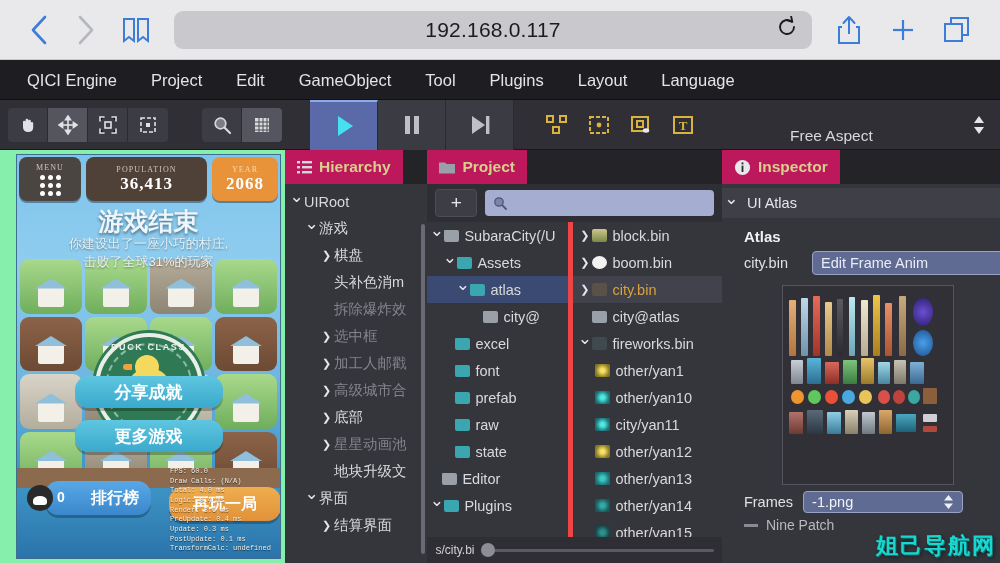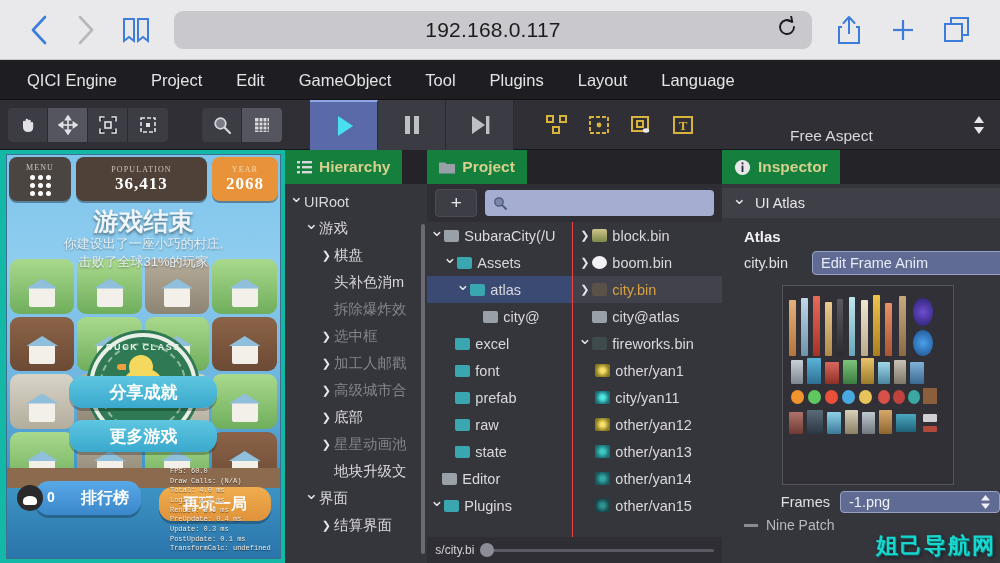--- a/index.html
+++ b/index.html
@@ -75,21 +75,21 @@
     gap: 10px; padding-right: 14px; width: 250px; justify-content: space-between;
   }
   #aspect-label { color: #d8d8dc; font-size: 15.5px; margin-left: 40px; margin-top: 22px; }
 
   
   #main { display: flex; height: 413px; background: #26262b; }
 
   
   #game-panel {
     width: 290px; height: 413px; position: relative;
-    background: #14b8a6; padding: 4px 4px 4px 6px;
+    background: #86efac; padding: 4px 4px 4px 16px;
   }
   #game-screen {
     width: 100%; height: 100%; position: relative; overflow: hidden;
     background: linear-gradient(#7fc4ec 0%, #8fcdef 28%, #6fb6e0 55%, #3a93c9 80%, #2f7fba 100%);
     border: 1px solid #3f6f8f;
   }
   #hud {
     position: absolute; top: 2px; left: 2px; right: 2px; height: 44px;
     display: flex; gap: 5px; z-index: 6;
   }
@@ -166,21 +166,21 @@
   #stats {
     position: absolute; right: 2px; bottom: 4px; z-index: 10;
     font-family: "Liberation Mono", monospace; font-size: 7px; line-height: 1.38;
     color: #f2efe6; text-shadow: 0 1px 1px rgba(0,0,0,.6); text-align: left; width: 108px;
   }
 
   
   .panel-tabs { height: 34px; background: #1c1c20; display: flex; align-items: stretch; }
   .panel-tab {
     display: flex; align-items: center; gap: 7px; padding: 0 12px;
-    background: #15803d; color: #d7cf8c; font-size: 15.5px; font-weight: bold;
+    background: #be185d; color: #d7cf8c; font-size: 15.5px; font-weight: bold;
   }
   .panel-tab .pt-icon { display: flex; align-items: center; }
   .tab-filler { flex: 1; background: #242428; }
 
   #hierarchy-panel { width: 145px; background: #35353c; height: 413px; position: relative; }
   #hierarchy-tree { padding-top: 4px; position: relative; height: 379px; overflow: hidden; }
   .tree-row {
     display: flex; align-items: center; height: 27px; font-size: 14.5px;
     color: #d9d9dd; white-space: nowrap; padding-right: 3px;
   }
@@ -192,51 +192,51 @@
     background: #6a6a74; border-radius: 2px; }
 
   #project-panel { width: 300px; background: #35353c; height: 413px; display: flex; flex-direction: column; }
   #project-toolbar { height: 38px; background: #2e2e34; display: flex; align-items: center; gap: 8px; padding: 0 8px; }
   #add-btn { width: 42px; height: 28px; background: #3d3d45; border: 1px solid #4c4c56;
     border-radius: 4px; color: #e8e8ec; font-size: 19px; display: flex; align-items: center; justify-content: center; }
   #proj-search { flex: 1; height: 26px; background: #a5aed0; border-radius: 4px;
     display: flex; align-items: center; padding: 0 8px; gap: 6px; }
   #project-cols { flex: 1; display: flex; overflow: hidden; position: relative; }
   .proj-col { overflow: hidden; position: relative; }
-  #proj-col-a { width: 146px; border-right: 1px solid #ef4444; }
+  #proj-col-a { width: 146px; border-right: 5px solid #ef4444; }
   #proj-col-b { flex: 1; }
   .p-row { display: flex; align-items: center; height: 27px; font-size: 14.5px; color: #d9d9dd;
     white-space: nowrap; padding-right: 4px; }
   .p-row.sel { background: #3b4a73; }
   .p-row.hl { background: #42424c; color: #d8a23c; }
   .folder-ico { width: 15px; height: 12px; border-radius: 1px 2px 2px 2px; background: #9aa0a8;
     flex: 0 0 15px; margin-right: 5px; position: relative; }
   .folder-ico.teal { background: #3aa6b0; }
   .file-ico { width: 15px; height: 13px; flex: 0 0 15px; margin-right: 5px; border-radius: 2px; }
   #proj-footer { height: 26px; background: #2e2e34; display: flex; align-items: center; gap: 6px; padding: 0 8px; }
   #proj-path { color: #d2d2d6; font-size: 12px; white-space: nowrap; overflow: hidden; }
   #zoom-slider { flex: 1; height: 14px; position: relative; display: flex; align-items: center; min-width: 80px; }
   #zoom-track { height: 3px; background: #5a5a64; width: 100%; border-radius: 2px; }
   #zoom-knob { position: absolute; left: 0; width: 14px; height: 14px; background: #8d8d97; border-radius: 50%; }
 
   #inspector-panel { flex: 1; background: #35353c; height: 413px; display: flex; flex-direction: column; position: relative; }
   #insp-body { padding: 0; flex: 1; overflow: hidden; }
   #ui-atlas-hdr { height: 30px; background: #3f3f47; display: flex; align-items: center;
-    gap: 8px; padding: 0 10px; color: #e6e6ea; font-size: 14.5px; margin-top: 4px; }
+    gap: 8px; padding: 0 2px; color: #e6e6ea; font-size: 14.5px; margin-top: 4px; }
   #atlas-label { color: #f0f0f4; font-size: 15px; font-weight: bold; padding: 10px 0 6px 22px; }
   #atlas-row { display: flex; align-items: center; padding: 0 0 0 22px; gap: 12px; }
   #atlas-name { color: #e0e0e4; font-size: 14.5px; }
   #edit-frame-btn {
     background: #5f6b92; border: 1px solid #97a2c4; border-radius: 4px;
     color: #e9ecf6; font-size: 14.5px; padding: 3px 8px; white-space: nowrap;
     position: relative; left: 12px; width: 200px; overflow: hidden;
   }
   #atlas-preview { margin: 10px 0 0 60px; width: 172px; height: 200px;
     background: #303036; border: 1px solid #55555f; position: relative; overflow: hidden; }
-  #frames-row { display: flex; align-items: center; gap: 10px; padding: 6px 0 0 22px; justify-content: flex-end; }
+  #frames-row { display: flex; align-items: center; gap: 10px; padding: 6px 0 0 22px; }
   #frames-label { color: #e0e0e4; font-size: 14.5px; }
   #frames-select { background: #5f6b92; border: 1px solid #97a2c4; border-radius: 4px;
     color: #f0f2f8; font-size: 14.5px; padding: 2px 8px; width: 160px;
     display: flex; align-items: center; justify-content: space-between; }
   #ninepatch-row { color: #b9b9c0; font-size: 14px; padding: 4px 0 0 22px; display: flex; gap: 8px; align-items: center; }
   #watermark {
     position: absolute; right: 4px; bottom: 2px; z-index: 30;
     font-size: 22px; font-weight: bold; color: #19d6cf; letter-spacing: 2px;
     text-shadow: 1px 1px 0 #0c7a78, 2px 2px 4px rgba(0,0,0,.6);
     font-family: "DejaVu Sans", sans-serif;
@@ -724,20 +724,25 @@
           </div>
         <div class="p-row">
             <span class="caret down" style="margin-left:4px"></span>
             <span class="file-ico" style="background:#3e4a4e"></span>
             <span>fireworks.bin</span>
           </div>
         <div class="p-row">
             <span style="width:22px;flex:0 0 22px"></span>
             <span class="file-ico" style="background:radial-gradient(circle,#f7e06a 20%,#8a7a1e 70%)"></span>
             <span>other/yan1</span>
+          </div>
+        <div class="p-row">
+            <span style="width:22px;flex:0 0 22px"></span>
+            <span class="file-ico" style="background:radial-gradient(circle,#4fe8e0 20%,#1a6f74 70%)"></span>
+            <span>other/yan10</span>
           </div>
         <div class="p-row">
             <span style="width:22px;flex:0 0 22px"></span>
             <span class="file-ico" style="background:radial-gradient(circle,#4fe8e0 20%,#1a6f74 70%)"></span>
             <span>city/yan11</span>
           </div>
         <div class="p-row">
             <span style="width:22px;flex:0 0 22px"></span>
             <span class="file-ico" style="background:radial-gradient(circle,#f7e06a 20%,#8a7a1e 70%)"></span>
             <span>other/yan12</span>

